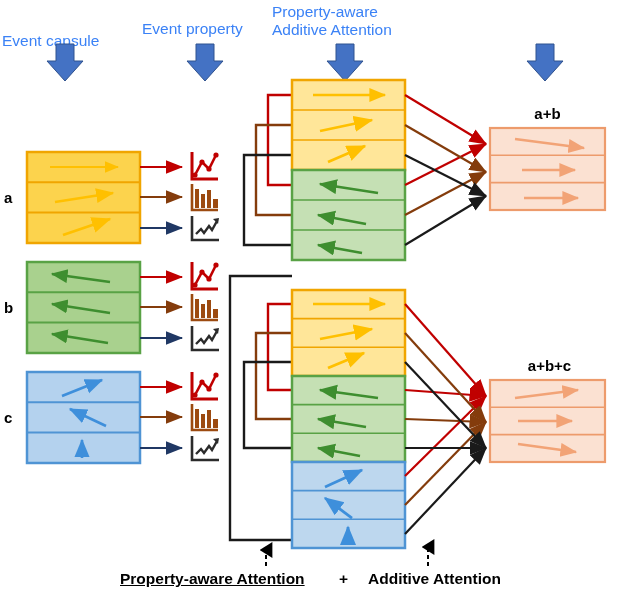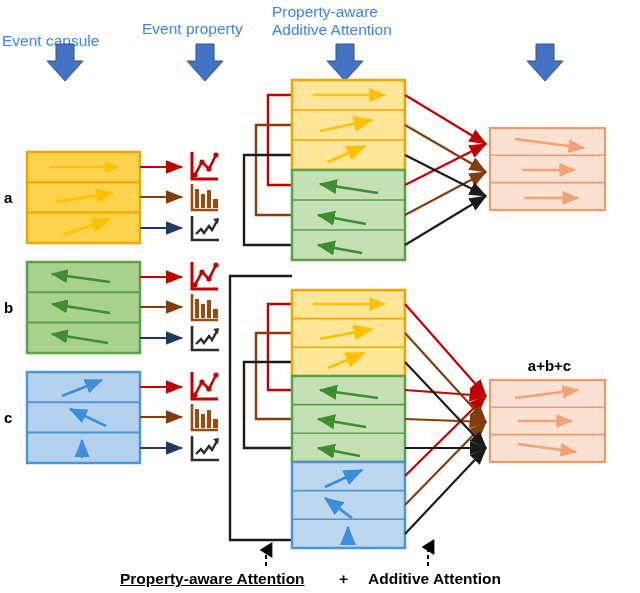--- a/index.html
+++ b/index.html
@@ -20,20 +20,21 @@
 
   <div class="hdr" style="left:2px;top:20px;width:130px;margin-top:12px;">Event capsule</div>
   <div class="hdr" style="left:142px;top:20px;width:130px;">Event property</div>
   <div class="hdr" style="left:272px;top:3px;width:160px;">Property-aware</div>
   <div class="hdr" style="left:272px;top:21px;width:160px;">Additive Attention</div>
 
   <div class="caplbl" style="left:4px;top:189px;">a</div>
   <div class="caplbl" style="left:4px;top:299px;">b</div>
   <div class="caplbl" style="left:4px;top:409px;">c</div>
 
+  <div class="outlbl" style="left:490px;top:105px;width:115px;">a+b</div>
   <div class="outlbl" style="left:492px;top:357px;width:115px;">a+b+c</div>
 
   <div class="botcap" style="left:120px;top:570px;text-decoration:underline;">Property-aware Attention</div>
   <div class="botcap" style="left:339px;top:570px;">+</div>
   <div class="botcap" style="left:368px;top:570px;">Additive Attention</div>
 
   <svg class="layer" viewBox="0 0 640 593">
     <defs>
       <marker id="ah-red" markerWidth="9" markerHeight="9" refX="7.5" refY="3.2" orient="auto">
         <path d="M0,0 L8,3.2 L0,6.4 z" fill="#C00000"></path>

